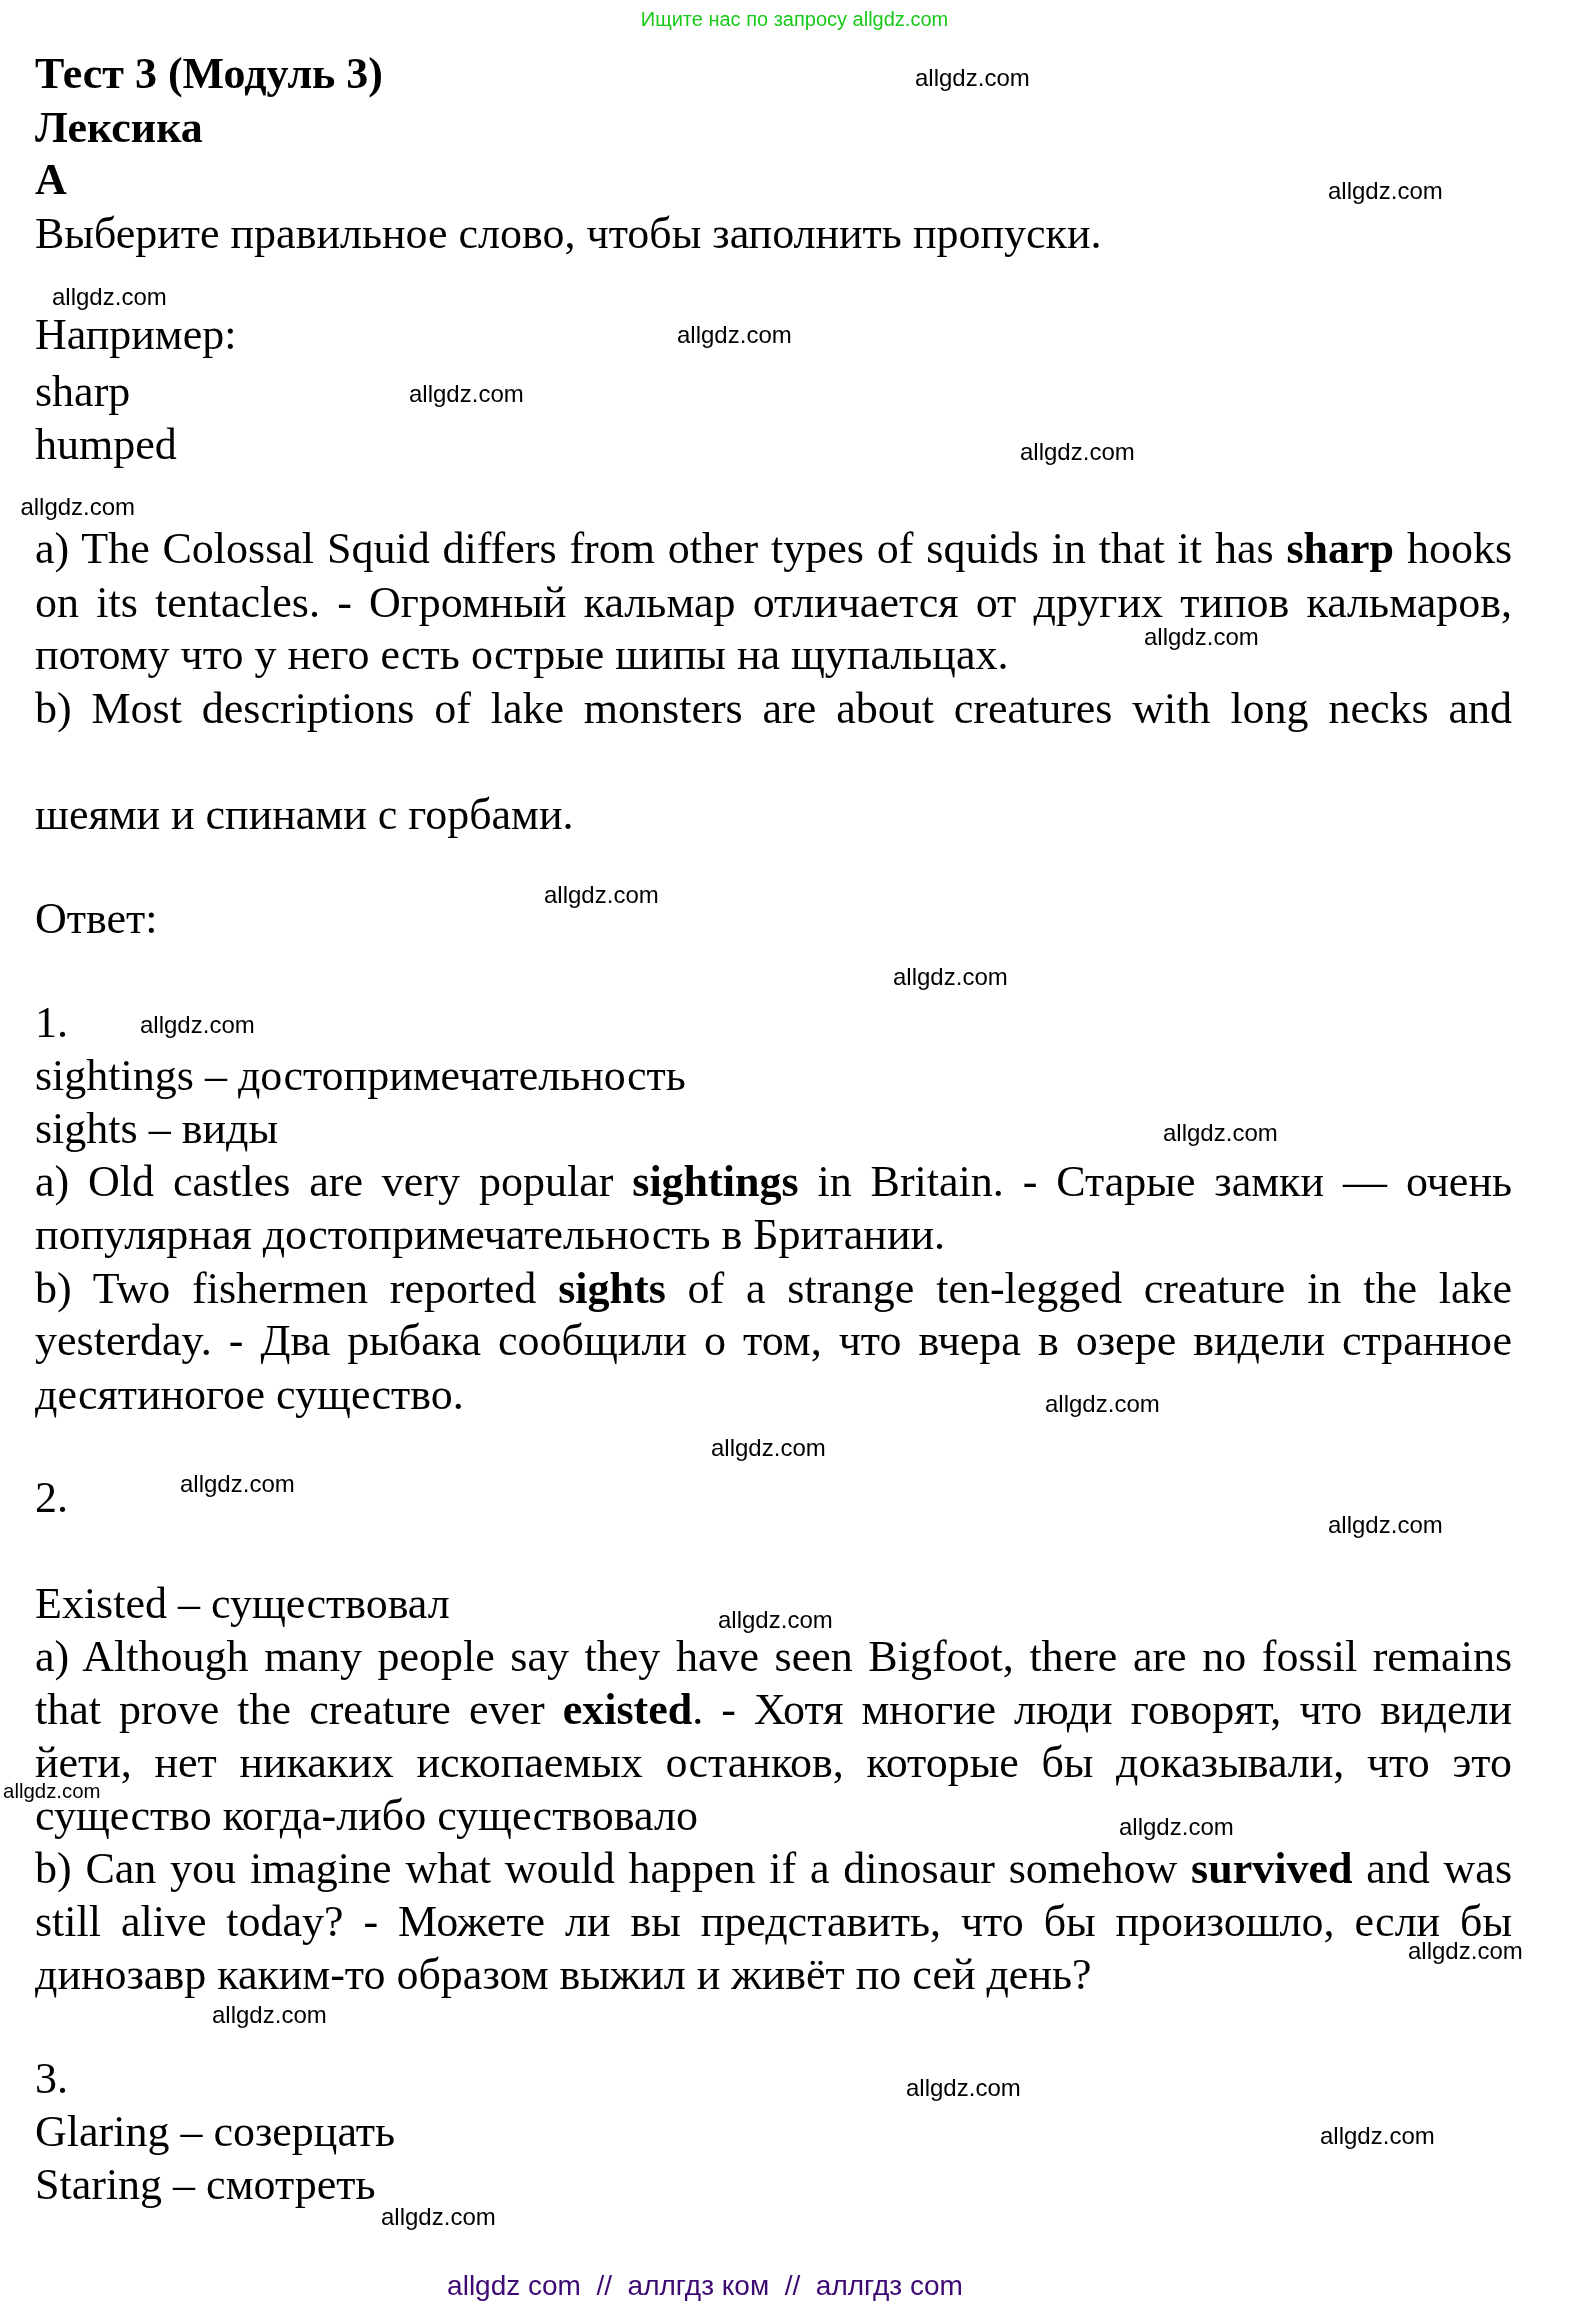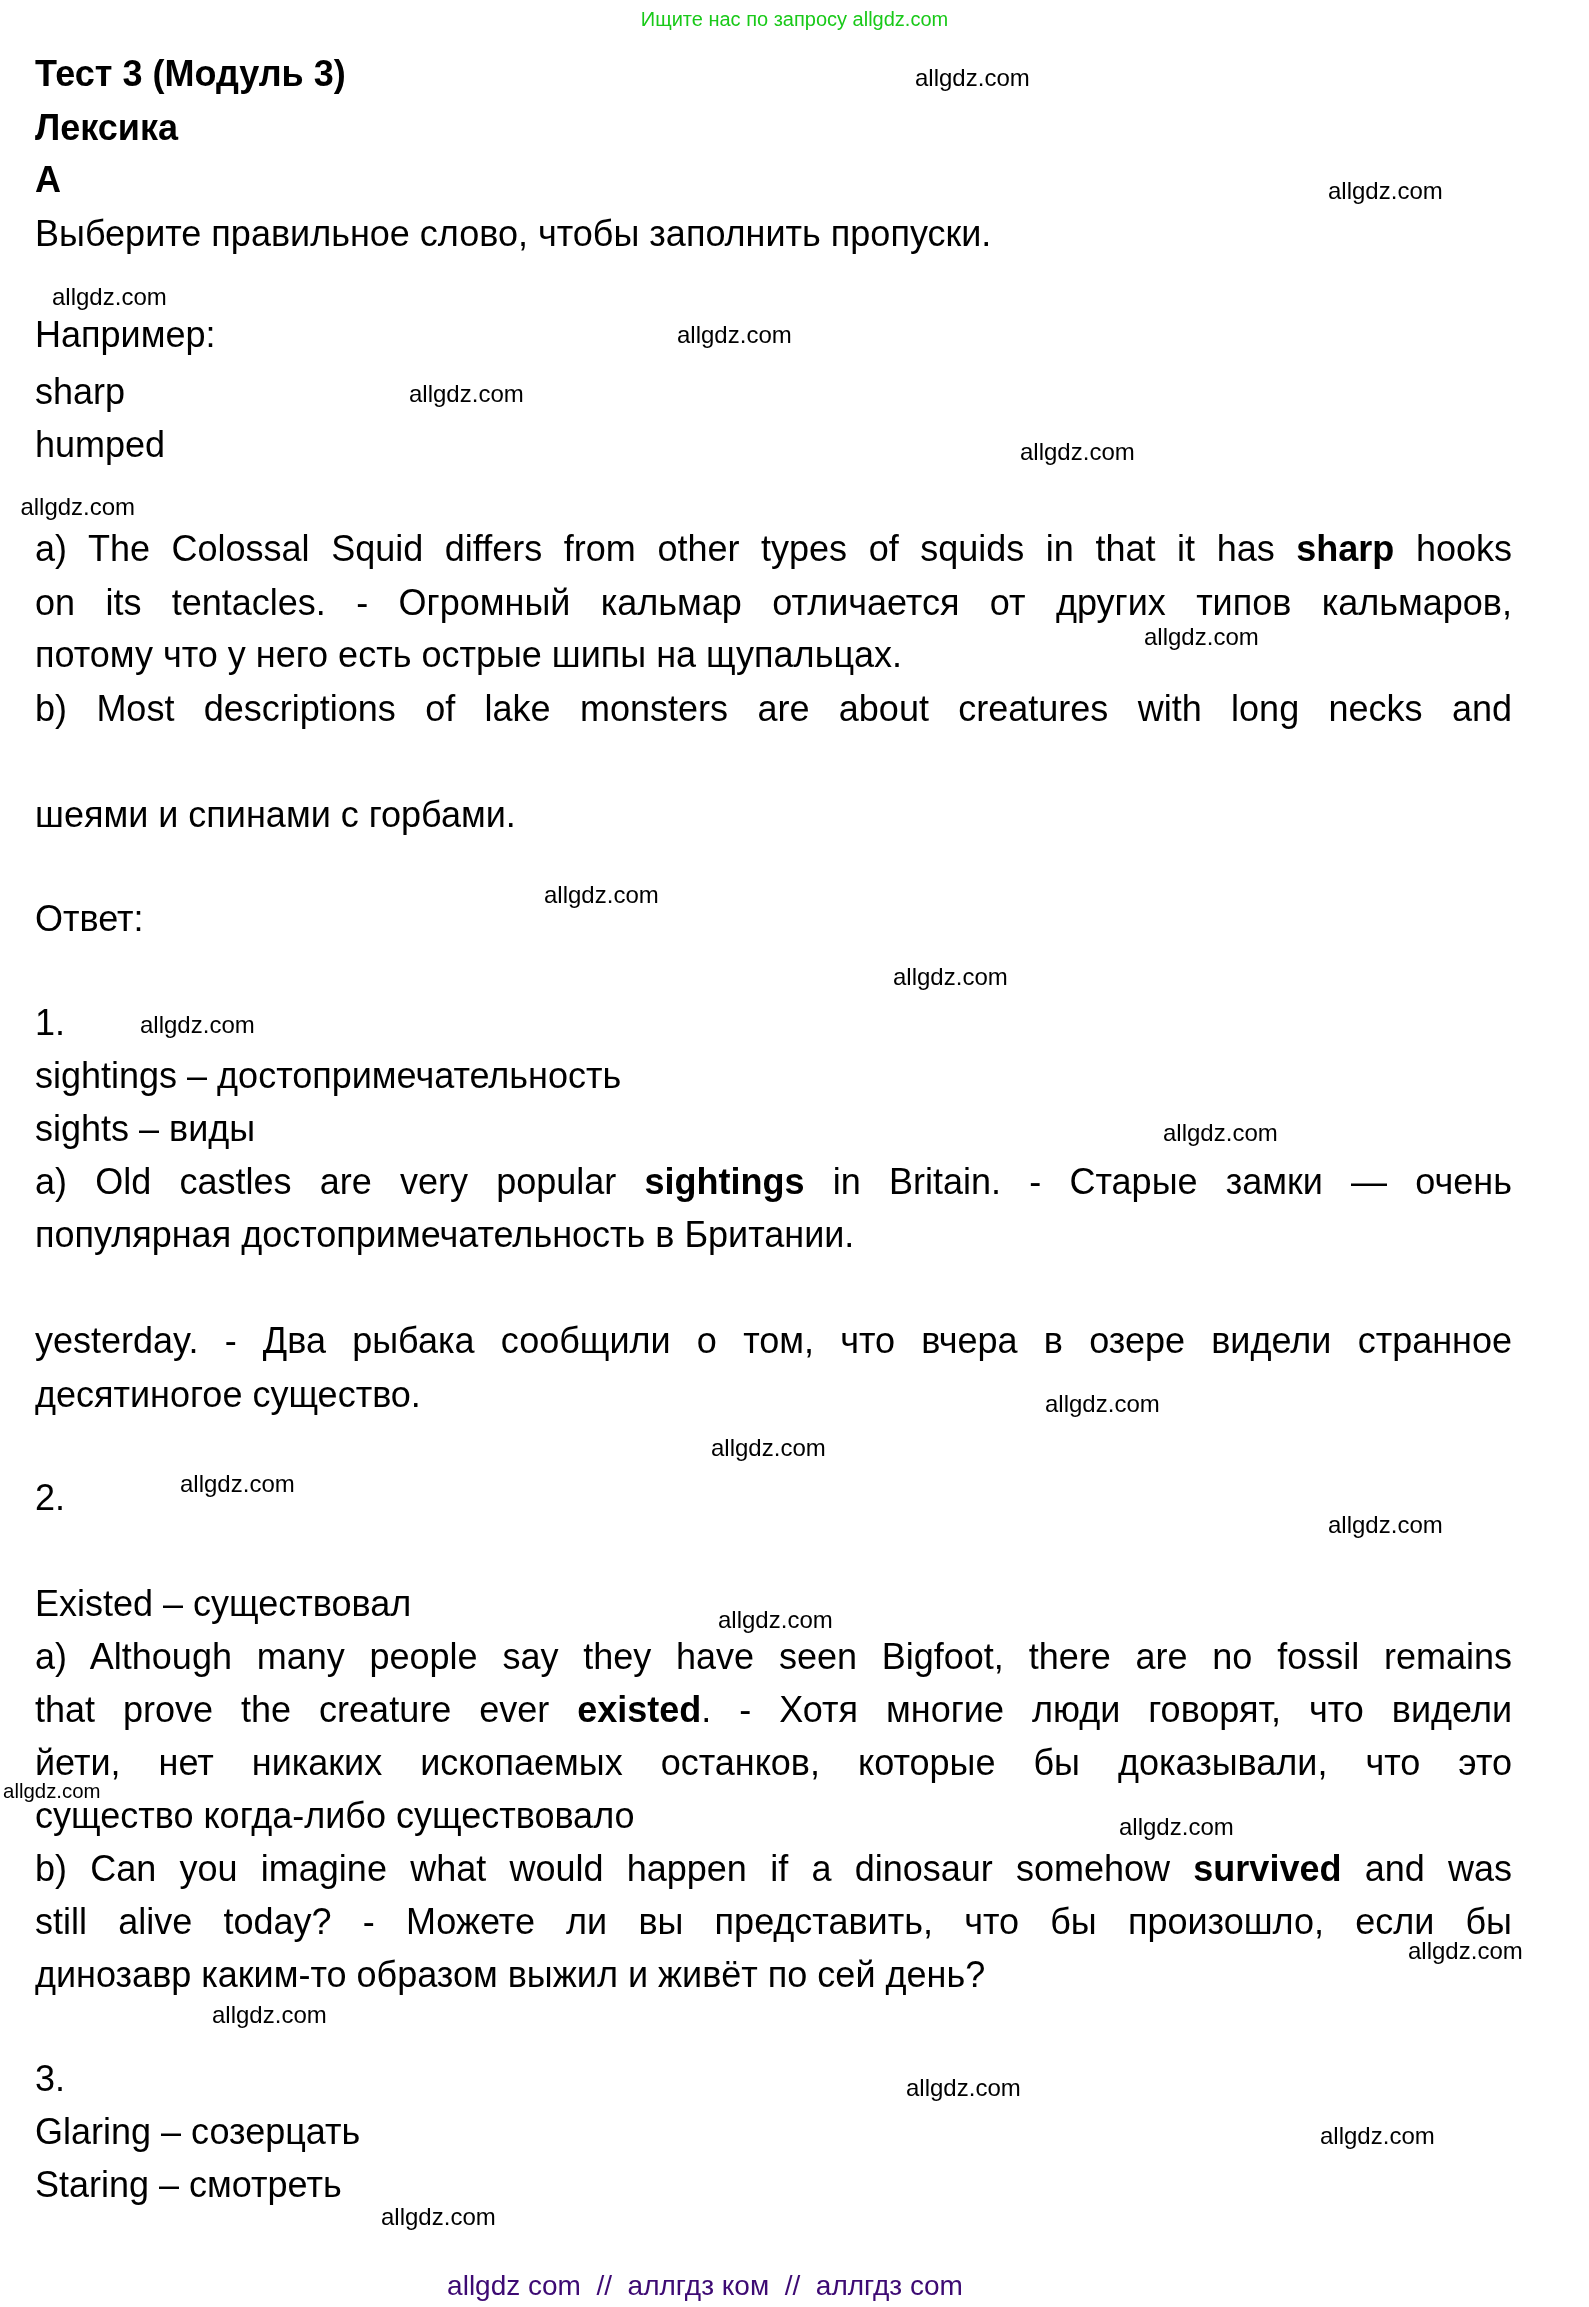--- a/index.html
+++ b/index.html
@@ -11,21 +11,21 @@
     font-size: 20px; line-height: 35px; color: #19c919;
   }
   .footer {
     position: absolute; left: 0; width: 1410px; top: 2267px; height: 38px;
     text-align: center; font-family: "Liberation Sans", sans-serif;
     font-size: 28px; line-height: 38px; color: #3d0a73;
     white-space: pre;
   }
   .line {
     position: absolute; left: 35px; width: 1477px; height: 53px;
-    font-family: Liberation Sans, sans-serif; font-size: 36px; line-height: 53px;
+    font-family: Liberation Serif, serif; font-size: 44px; line-height: 53px;
     color: #000; white-space: nowrap;
   }
   .line.justify { text-align: justify; text-align-last: justify; white-space: normal; }
   .line.bold { font-weight: bold; }
   .line b { font-weight: bold; }
   .wm {
     position: absolute; font-family: "Liberation Sans", sans-serif;
     font-size: 24px; line-height: 28px; color: #000; white-space: nowrap;
   }
 </style>
@@ -51,20 +51,21 @@
   <div class="line justify" style="top:682px">b) Most descriptions of lake monsters are about creatures with long necks and</div>
   <div class="line" style="top:788px">шеями и спинами с горбами.</div>
 
   <div class="line" style="top:892px">Ответ:</div>
 
   <div class="line" style="top:996px">1.</div>
   <div class="line" style="top:1049px">sightings – достопримечательность</div>
   <div class="line" style="top:1102px">sights – виды</div>
   <div class="line justify" style="top:1155px"><span>a) Old castles are very popular </span><b>sightings</b><span> in Britain. - Старые замки — очень</span></div>
   <div class="line" style="top:1208px">популярная достопримечательность в Британии.</div>
+  <div class="line justify" style="top:1262px"><span>b) Two fishermen reported </span><b>sights</b><span> of a strange ten-legged creature in the lake</span></div>
   <div class="line justify" style="top:1314px">yesterday. - Два рыбака сообщили о том, что вчера в озере видели странное</div>
   <div class="line" style="top:1368px">десятиногое существо.</div>
 
   <div class="line" style="top:1471px">2.</div>
   <div class="line" style="top:1577px">Existed – существовал</div>
   <div class="line justify" style="top:1630px">a) Although many people say they have seen Bigfoot, there are no fossil remains</div>
   <div class="line justify" style="top:1683px"><span>that prove the creature ever </span><b>existed</b><span>. - Хотя многие люди говорят, что видели</span></div>
   <div class="line justify" style="top:1736px">йети, нет никаких ископаемых останков, которые бы доказывали, что это</div>
   <div class="line" style="top:1789px">существо когда-либо существовало</div>
   <div class="line justify" style="top:1842px"><span>b) Can you imagine what would happen if a dinosaur somehow </span><b>survived</b><span> and was</span></div>

